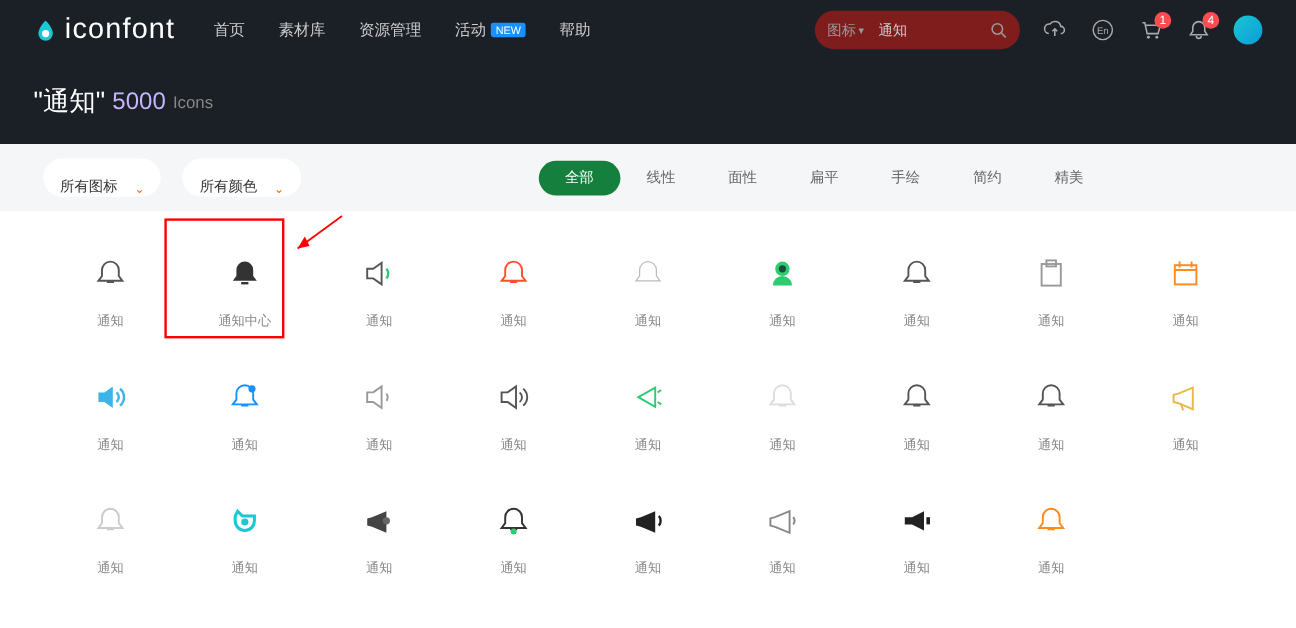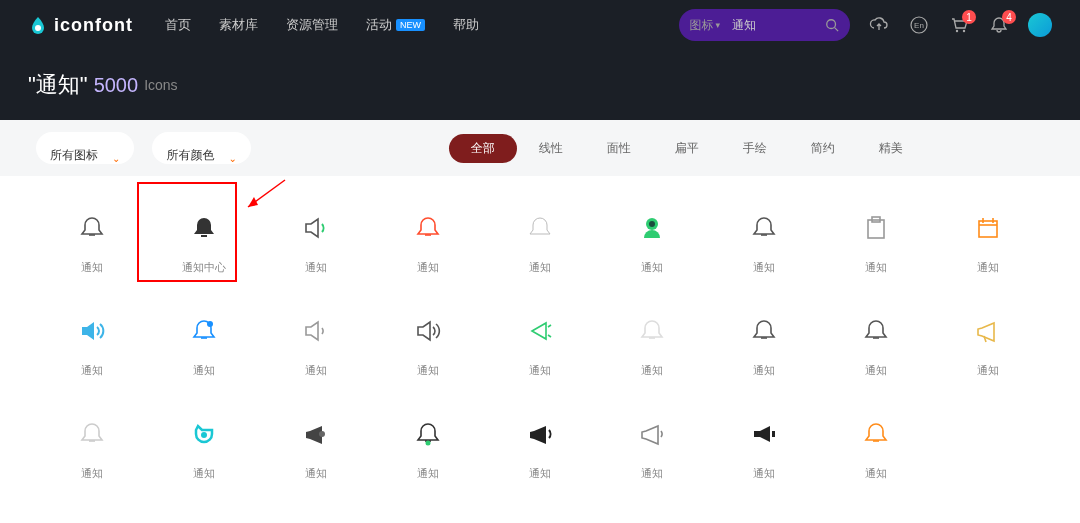--- a/index.html
+++ b/index.html
@@ -1,41 +1,41 @@
 <!DOCTYPE html>
 <html><head>
 <meta charset="utf-8">
 <style>
 *{margin:0;padding:0;box-sizing:border-box;font-family:-apple-system,BlinkMacSystemFont,"Segoe UI",sans-serif}
 body{width:1080px;height:523px;background:#fff;overflow:hidden}
 .header{height:50px;background:#1b1f26;display:flex;align-items:center;padding:0 28px;color:#d0d0d0}
 .logo{display:flex;align-items:center;gap:6px;margin-right:32px}
-.logo-text{color:#fff;font-size:18px;font-weight:700;letter-spacing:1px}
+.logo-text{color:#fff;font-size:24px;font-weight:400;letter-spacing:1px}
 .nav{display:flex;gap:28px;font-size:13px}
 .nav-item{color:#ccc;cursor:pointer;display:flex;align-items:center;gap:4px}
 .badge-new{background:#1890ff;color:#fff;font-size:9px;padding:1px 4px;border-radius:2px}
 .spacer{flex:1}
-.search-wrap{display:flex;align-items:center;background:#4c1d95;border-radius:18px;height:32px;padding:0 4px 0 10px}
+.search-wrap{display:flex;align-items:center;background:#7f1d1d;border-radius:18px;height:32px;padding:0 4px 0 10px}
 .search-sel{color:#999;font-size:12px;padding-right:8px;display:flex;align-items:center;gap:2px}
 .search-input{background:transparent;border:none;outline:none;color:#ccc;font-size:12px;width:90px;padding:0 4px}
 .search-btn{width:28px;height:28px;border-radius:50%;display:flex;align-items:center;justify-content:center}
 .header-icons{display:flex;align-items:center;gap:18px;margin-left:18px}
 .hicon{position:relative;width:22px;height:22px;display:flex;align-items:center;justify-content:center;cursor:pointer}
 .hbadge{position:absolute;top:-4px;right:-6px;background:#ff4d4f;color:#fff;font-size:10px;min-width:14px;height:14px;border-radius:7px;display:flex;align-items:center;justify-content:center;padding:0 3px}
 .avatar{width:24px;height:24px;border-radius:50%;background:linear-gradient(135deg,#1ac7d4,#0b9bd8)}
 .title-bar{height:70px;background:#1b1f26;display:flex;align-items:center;padding:0 28px;color:#fff}
 .title-q{font-size:22px;font-weight:400}
 .title-count{color:#c4b5fd;font-size:20px;margin-left:6px}
 .title-unit{color:#888;font-size:14px;margin-left:6px}
 .filters{height:56px;background:#f5f6f7;display:flex;align-items:center;padding:0 36px;gap:18px}
 .dropdown{background:#fff;border-radius:18px;height:32px;padding:0 14px;display:flex;align-items:flex-end;gap:14px;font-size:12px;color:#333;cursor:pointer}
 .dd-caret{color:#ff6a00;font-size:10px}
 .filter-tabs{display:flex;gap:0;margin-left:180px}
 .ftab{padding:6px 22px;font-size:12px;color:#666;cursor:pointer;border-radius:16px}
-.ftab.active{background:#7f1d1d;color:#fff}
+.ftab.active{background:#15803d;color:#fff}
 .grid{padding:24px 36px;display:grid;grid-template-columns:repeat(9,1fr);gap:20px 0}
 .icon-cell{display:flex;flex-direction:column;align-items:center;gap:12px;cursor:pointer;padding:8px;position:relative}
 .icon-box{width:40px;height:40px;display:flex;align-items:center;justify-content:center}
 .icon-label{font-size:11px;color:#888}
 .highlight{position:absolute;border:2px solid #ff0000;width:100px;height:100px;left:137px;top:182px;pointer-events:none}
 .arrow{position:absolute;left:240px;top:175px;pointer-events:none}
 svg{display:block}
 </style>
 </head>
 <body>

